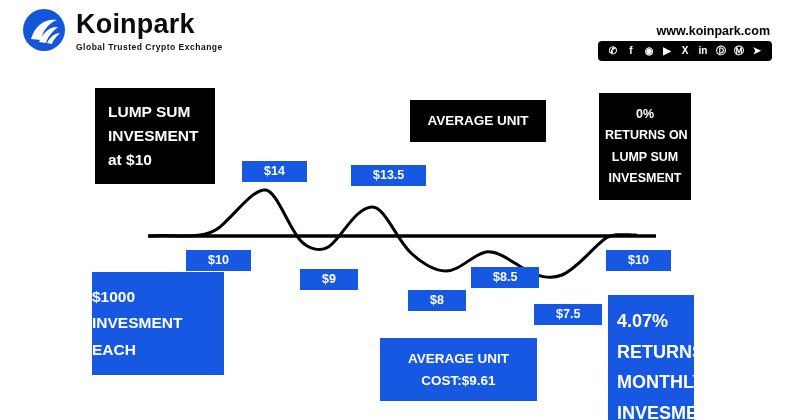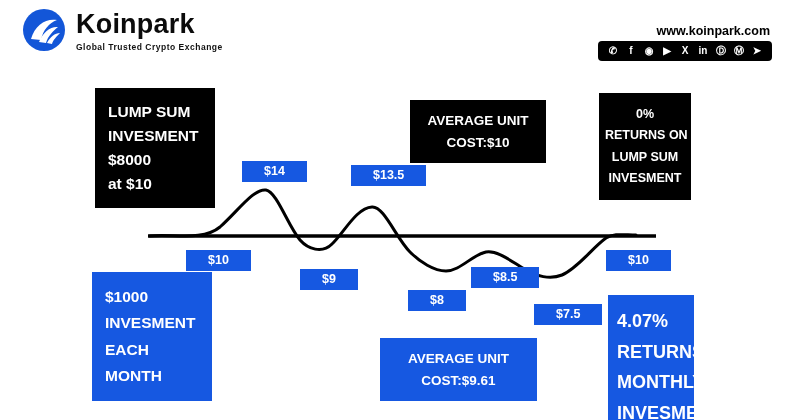--- a/index.html
+++ b/index.html
@@ -24,21 +24,21 @@
   
   .chart-svg { position:absolute; left:0; top:0; width:800px; height:420px; pointer-events:none; }
   
   .info-box { position:absolute; color:#fff; font-weight:700; }
   .box-black { background:#000; }
   .box-blue  { background:#1658e1; }
   .box-line { white-space:nowrap; }
   .bx-lump      { left:95px;  top:88px;  width:120px; padding:12px 13px; font-size:15.5px; line-height:1.55; }
   .bx-avg-lump  { left:410px; top:100px; width:136px; padding:10px 8px;  font-size:13.5px; line-height:1.6; text-align:center; }
   .bx-ret-lump  { left:599px; top:93px;  width:92px;  padding:11px 6px;  font-size:12.5px; line-height:1.7; text-align:center; }
-  .bx-monthly   { left:92px;  top:272px; width:120px; padding:12px 13px; font-size:15.5px; line-height:1.7; }
+  .bx-monthly   { left:92px;  top:272px; width:132px; padding:12px 0; font-size:15.5px; line-height:1.7; }
   .bx-avg-mon   { left:380px; top:338px; width:157px; padding:10px 8px;  font-size:13.5px; line-height:1.6; text-align:center; }
   .bx-ret-mon   { left:608px; top:295px; width:86px;  padding:11px 9px;  font-size:18px; line-height:1.7; }
   
   .chip {
     position:absolute; background:#1658e1; color:#fff; font-size:12.5px; font-weight:700;
     padding:4px 22px; line-height:1;
   }
   .chip-10l { left:186px; top:250px; }
   .chip-14  { left:242px; top:161px; }
   .chip-9   { left:300px; top:269px; }
@@ -93,41 +93,38 @@
              C 460 271, 472 255, 486 252
              C 498 250, 512 262, 526 270
              C 536 276, 550 280, 562 275
              C 578 268, 592 248, 606 238
              C 614 233, 624 235, 636 235" fill="none" stroke="#000" stroke-width="3" stroke-linecap="round" stroke-linejoin="round"></path>
   </svg>
 
   <div class="info-box box-black bx-lump">
     <div class="box-line">LUMP SUM</div>
     <div class="box-line">INVESMENT</div>
-    <div class="box-line">$8000</div>
     <div class="box-line">at $10</div>
   </div>
 
   <div class="info-box box-black bx-avg-lump">
     <div class="box-line">AVERAGE UNIT</div>
-    <div class="box-line">COST:$10</div>
   </div>
 
   <div class="info-box box-black bx-ret-lump">
     <div class="box-line">0%</div>
     <div class="box-line">RETURNS ON</div>
     <div class="box-line">LUMP SUM</div>
     <div class="box-line">INVESMENT</div>
   </div>
 
   <div class="info-box box-blue bx-monthly">
     <div class="box-line">$1000</div>
     <div class="box-line">INVESMENT</div>
     <div class="box-line">EACH</div>
-    <div class="box-line">MONTH</div>
   </div>
 
   <div class="info-box box-blue bx-avg-mon">
     <div class="box-line">AVERAGE UNIT</div>
     <div class="box-line">COST:$9.61</div>
   </div>
 
   <div class="info-box box-blue bx-ret-mon">
     <div class="box-line">4.07%</div>
     <div class="box-line">RETURNS ON</div>

